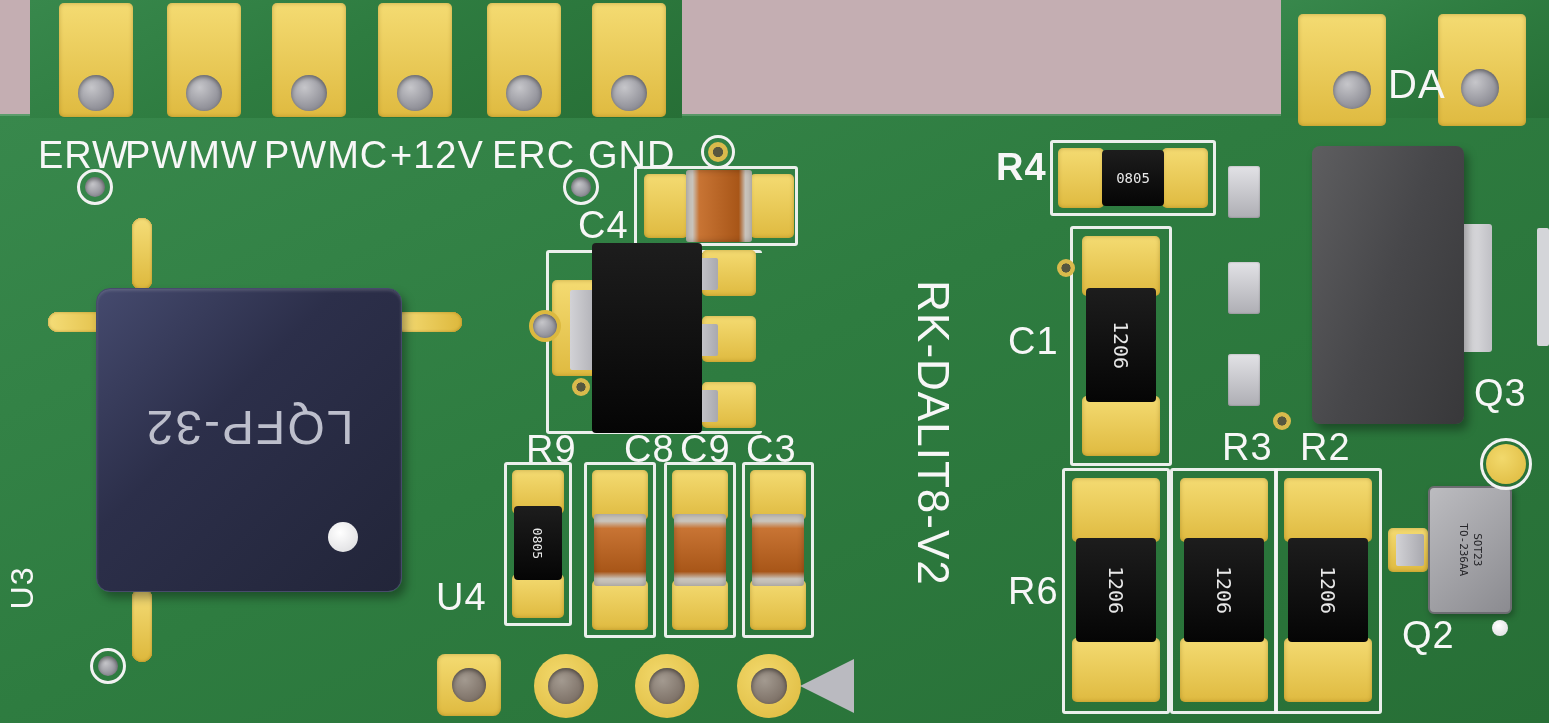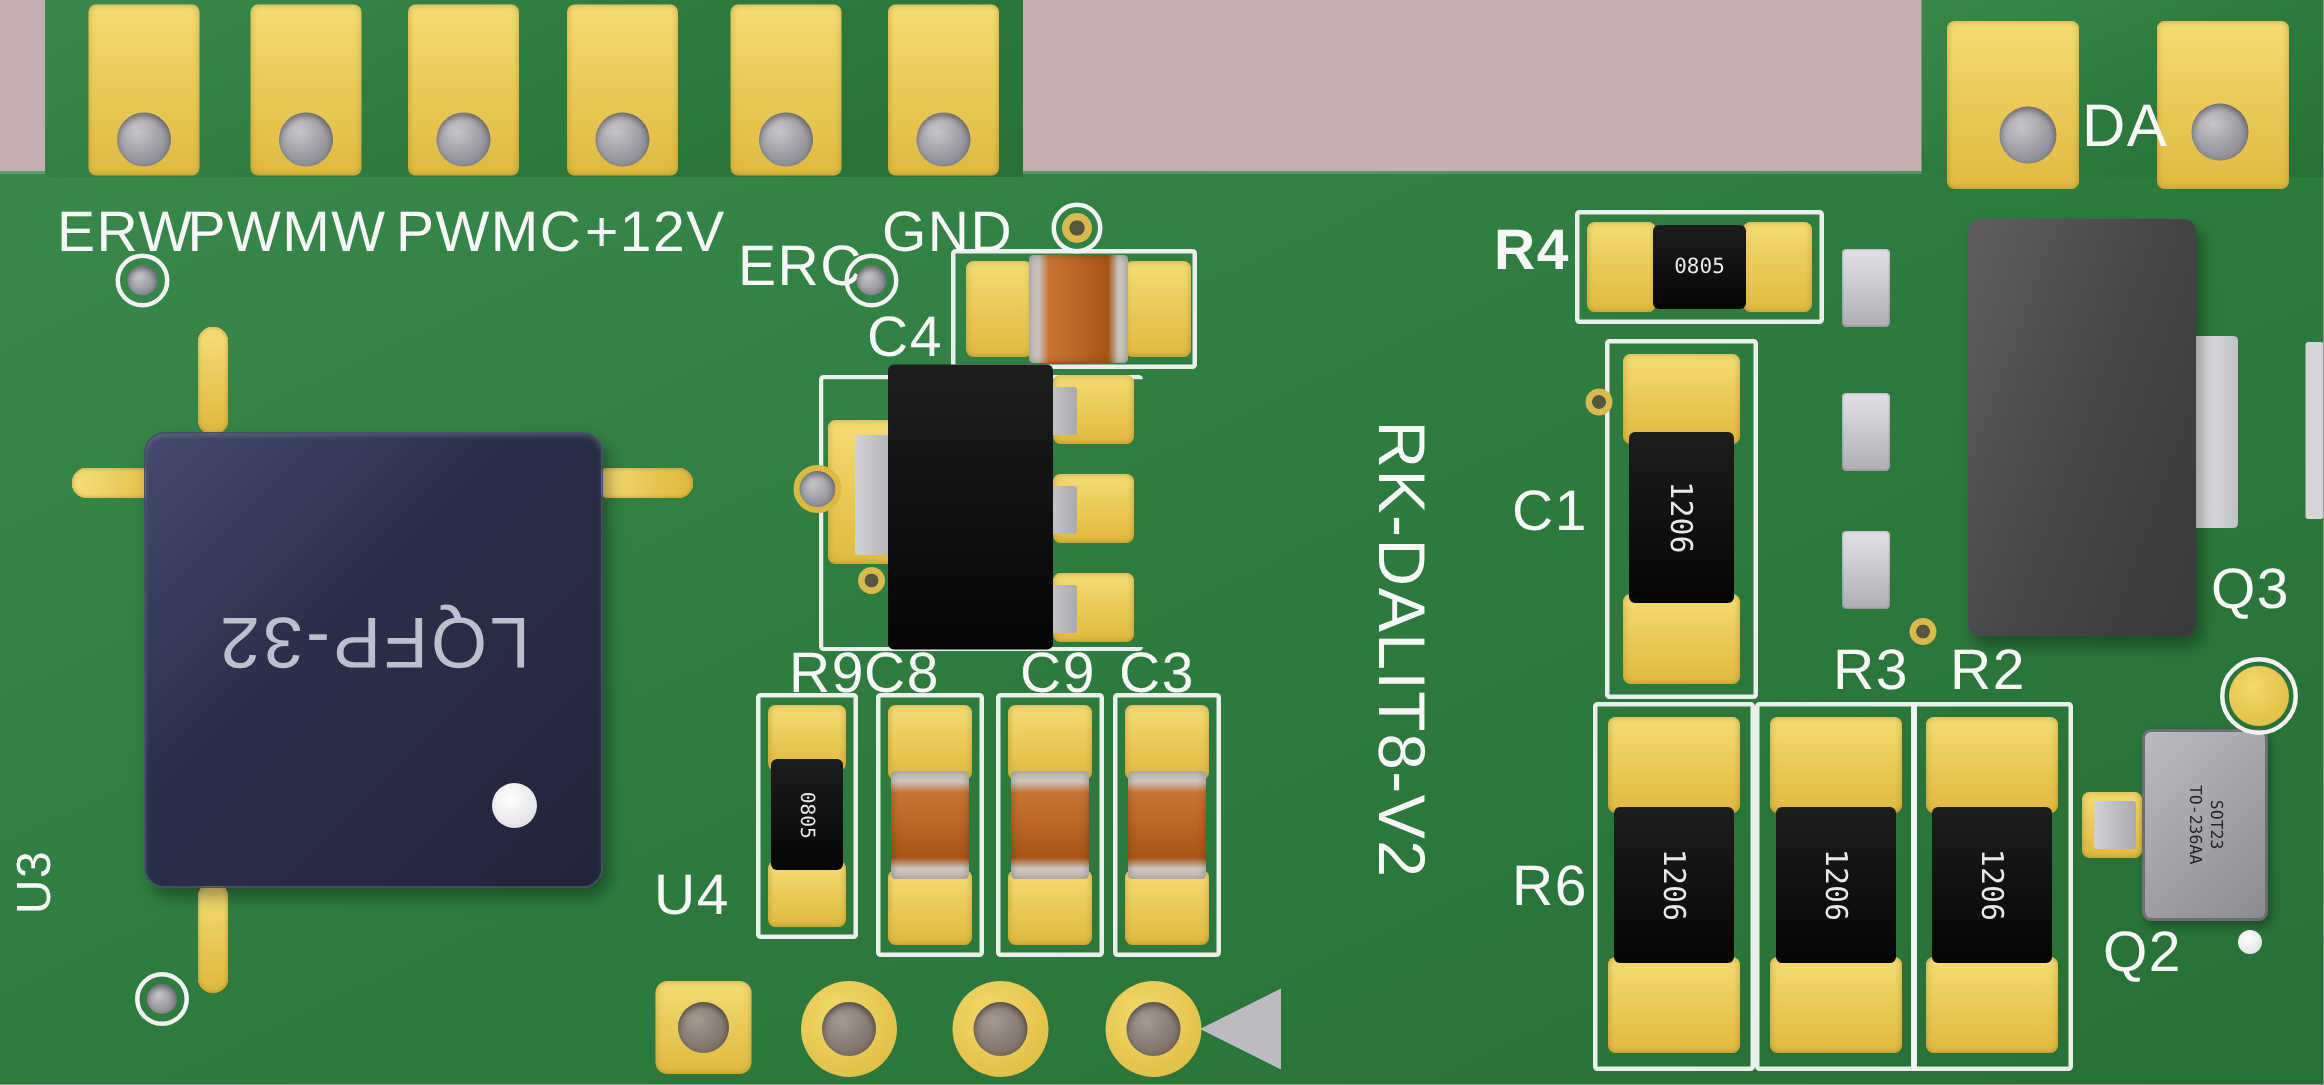--- a/index.html
+++ b/index.html
@@ -77,21 +77,21 @@
       <div class="holec" style="left:19px;top:72px;width:36px;height:36px;"></div>
     </div>
   <div class="pad thpad" style="left:592px;top:3px;">
       <div class="holec" style="left:19px;top:72px;width:36px;height:36px;"></div>
     </div>
 
   <div class="lbl" style="left:38px;top:134px;">ERW</div>
   <div class="lbl" style="left:125px;top:134px;">PWMW</div>
   <div class="lbl" style="left:264px;top:134px;">PWMC</div>
   <div class="lbl" style="left:390px;top:134px;">+12V</div>
-  <div class="lbl" style="left:492px;top:134px;margin-top:23px;">ERC</div>
+  <div class="lbl" style="left:492px;top:134px;">ERC</div>
   <div class="lbl" style="left:588px;top:134px;">GND</div>
 
   <div class="pad" style="left:1298px;top:14px;width:88px;height:112px;">
       <div class="holec" style="left:35px;top:57px;width:38px;height:38px;"></div>
     </div>
   <div class="pad" style="left:1438px;top:14px;width:88px;height:112px;">
       <div class="holec" style="left:23px;top:55px;width:38px;height:38px;"></div>
     </div>
   <div class="lbl" style="left:1388px;top:62px;font-size:40px;">DA</div>
 
@@ -154,21 +154,21 @@
   <div class="via" style="left:572px;top:378px;width:18px;height:18px;"></div>
   <div class="pad" style="left:702px;top:250px;width:54px;height:46px;"></div>
   <div class="pad" style="left:702px;top:316px;width:54px;height:46px;"></div>
   <div class="pad" style="left:702px;top:382px;width:54px;height:46px;"></div>
   <div class="lead" style="left:692px;top:258px;width:26px;height:32px;"></div>
   <div class="lead" style="left:692px;top:324px;width:26px;height:32px;"></div>
   <div class="lead" style="left:692px;top:390px;width:26px;height:32px;"></div>
   <div class="blackbody" style="left:592px;top:243px;width:110px;height:190px;"></div>
 
   <div class="lbl" style="left:526px;top:428px;">R9</div>
-  <div class="lbl" style="left:576px;top:428px;">C8</div>
+  <div class="lbl" style="left:624px;top:428px;">C8</div>
   <div class="lbl" style="left:680px;top:428px;">C9</div>
   <div class="lbl" style="left:746px;top:428px;">C3</div>
 
   <div class="silk" style="left:504px;top:462px;width:68px;height:164px;"></div>
   <div class="pad" style="left:512px;top:470px;width:52px;height:44px;"></div>
   <div class="pad" style="left:512px;top:574px;width:52px;height:44px;"></div>
   <div class="blackbody" style="left:514px;top:506px;width:48px;height:74px;">
     <span class="smdtxt rot90" style="font-size:13px;">0805</span>
   </div>
 

